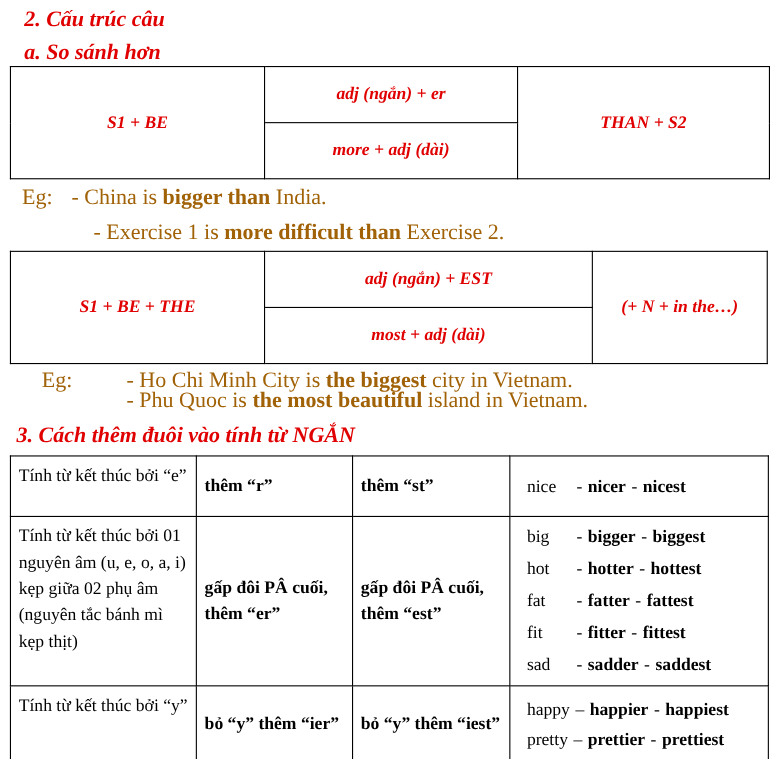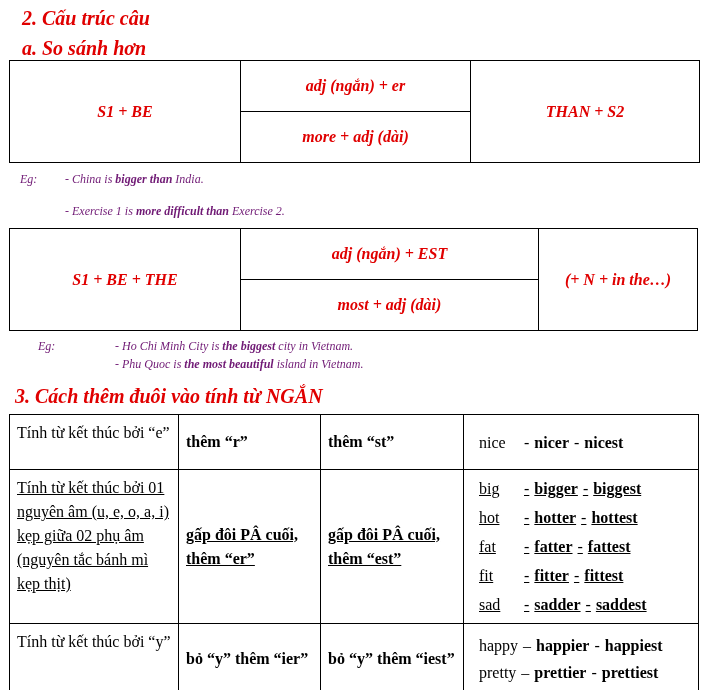--- a/index.html
+++ b/index.html
@@ -26,41 +26,41 @@
     border: 1.5px solid #000;
     color: #e00000; font-weight: bold; font-style: italic;
     font-size: 16px; text-align: center; vertical-align: middle;
     padding: 16px 4px;
   }
   .t1 { width: 690px; margin-top: 2px; }
   .t1 tr { height: 32px; }
   .t2 { width: 688px; margin-top: 7px; }
   .t2 tr { height: 28px; }
 
-  .eg-block { font-style: italic; font-size: 12px; color: #701a75; }
+  .eg-block { font-size: 20px; color: #a16207; }
   .eg-block b { font-weight: bold; }
   .eg-line { display: flex; line-height: 20px; }
   .eg-label { flex: 0 0 auto; }
   .eg1 { margin: 6px 0 0 20px; }
   .eg1 .eg-label { width: 45px; }
-  .eg1 .eg-line + .eg-line { margin-top: 12px; }
+  .eg1 .eg-line + .eg-line { margin-top: 12px; gap: 20px; }
   .eg2 { margin: 6px 0 0 38px; }
   .eg2 .eg-line { line-height: 18px; }
   .eg2 .eg-label { width: 77px; }
 
   .suffix-table { width: 689px; margin-left: 9px; }
   .suffix-table td, .suffix-table th {
     border: 1.5px solid #000; font-size: 16px;
   }
   .suffix-table th {
     height: 42px; font-weight: bold; text-align: center;
     vertical-align: middle; font-size: 17px;
   }
   .row-1 { height: 55px; }
-  .row-2 { height: 137px; text-decoration: underline; }
+  .row-2 { height: 137px; }
   .row-3 { height: 70px; }
   .cell-case {
     vertical-align: top; text-align: left;
     padding: 6px 4px 4px 7px; line-height: 24px;
   }
   .cell-rule {
     vertical-align: middle; text-align: left; font-weight: bold;
     padding: 2px 4px 2px 7px; line-height: 24px;
   }
   .cell-ex { vertical-align: middle; text-align: left; padding: 4px 4px 4px 15px; }

